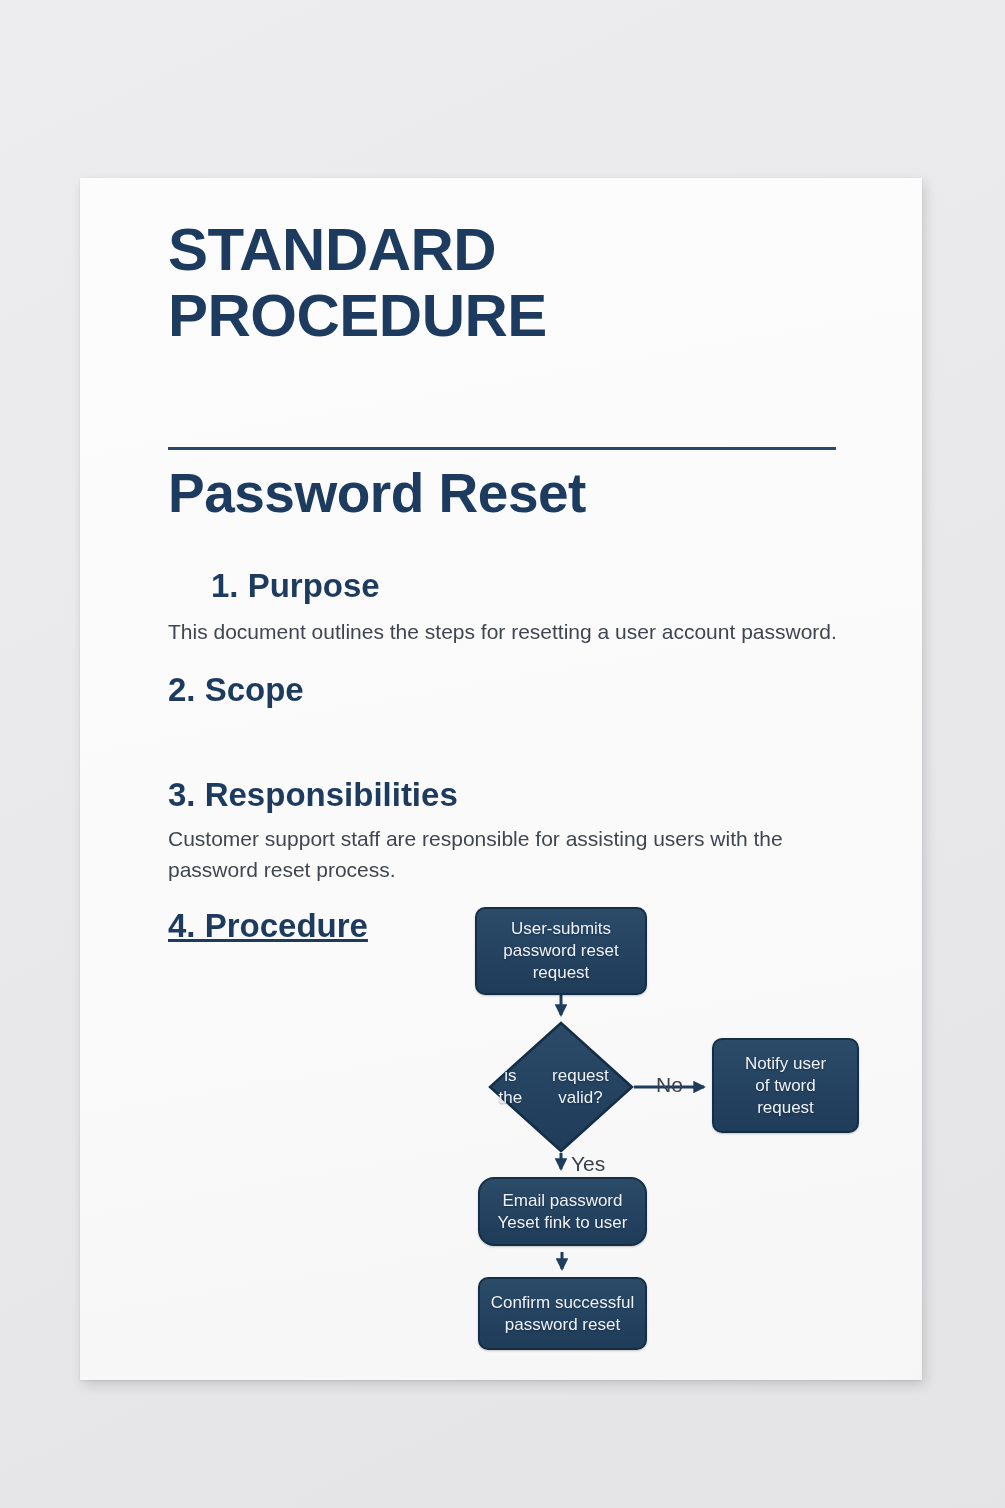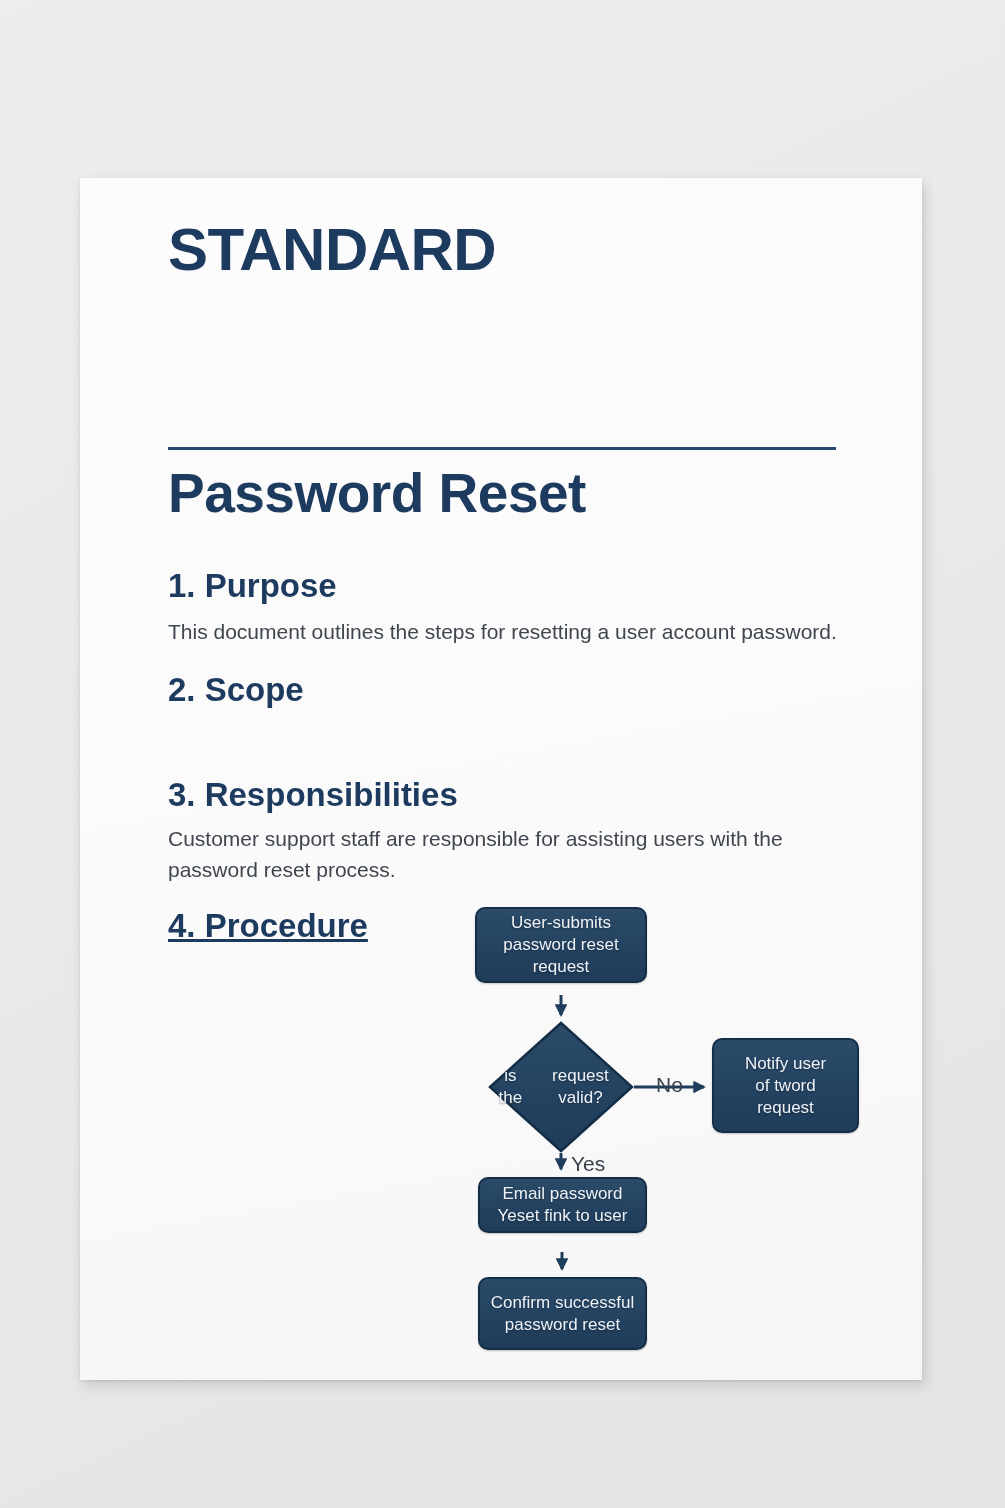--- a/index.html
+++ b/index.html
@@ -33,40 +33,40 @@
     letter-spacing:-0.5px;
   }
   .sec-heading {
     position:absolute; left:88px;
     font-size:33px; line-height:38px; font-weight:bold; color:#1d3a5f;
   }
   .sec-body {
     position:absolute; left:88px; width:705px;
     font-size:21px; line-height:31px; color:#40464f;
   }
-  .h1 { top:389px; } .b1 { top:438px; }
+  .h1 { top:389px;margin-left:43px; } .b1 { top:438px; }
   .h2 { top:493px; } .b2 { top:542px; }
   .h3 { top:598px; } .b3 { top:645px; }
   .h4 { top:729px;text-decoration:underline; }
 
   .flowchart { position:absolute; left:390px; top:722px; width:400px; height:460px; }
   .flowchart svg { position:absolute; left:0; top:0; }
   .flow-node {
     position:absolute;
     background: linear-gradient(180deg, #2b4b69 0%, #1f3c59 100%);
     border:2px solid #142e47; border-radius:10px;
     color:#eef2f6; font-size:17px; line-height:22px; text-align:center;
     display:flex; flex-direction:column; align-items:center; justify-content:center;
     text-shadow:0 1px 2px rgba(8,22,38,.45);
     box-shadow:0 1px 2px rgba(0,0,0,.22);
   }
   .flow-node span { display:block; }
-  .node-start   { left:5px;   top:7px;   width:172px; height:76px;justify-content:center; }
+  .node-start   { left:5px;   top:7px;   width:172px; height:88px;justify-content:center; }
   .node-notify  { left:242px; top:138px; width:147px; height:95px; }
-  .node-email   { left:8px;   top:277px; width:169px; height:56px; }
+  .node-email   { left:8px;   top:277px; width:169px; height:69px;border-radius:16px; }
   .node-confirm { left:8px;   top:377px; width:169px; height:73px; }
   .diamond-text {
     position:absolute; left:21px; top:153px; width:140px; height:68px;
     display:flex; flex-direction:row; align-items:center; justify-content:center;
     color:#eef2f6; font-size:17px; line-height:22px; text-align:center;
     text-shadow:0 1px 2px rgba(8,22,38,.45);
   }
   .diamond-text span { display:block; }
   .flow-label {
     position:absolute; font-size:21px; line-height:24px; color:#39414d;
@@ -75,20 +75,21 @@
   .label-yes { left:101px; top:252px;text-align:right; }
 </style>
 </head>
 <body>
 
 <div class="canvas">
   <div class="paper">
 
     <h1 class="doc-title">
       <span>STANDARD</span>
+      <span>PROCEDURE</span>
     </h1>
 
     <div class="title-rule"></div>
 
     <h2 class="subtitle">Password Reset</h2>
 
     <h3 class="sec-heading h1">1. Purpose</h3>
     <p class="sec-body b1">This document outlines the steps for resetting a user account password.</p>
 
     <h3 class="sec-heading h2">2. Scope</h3>

